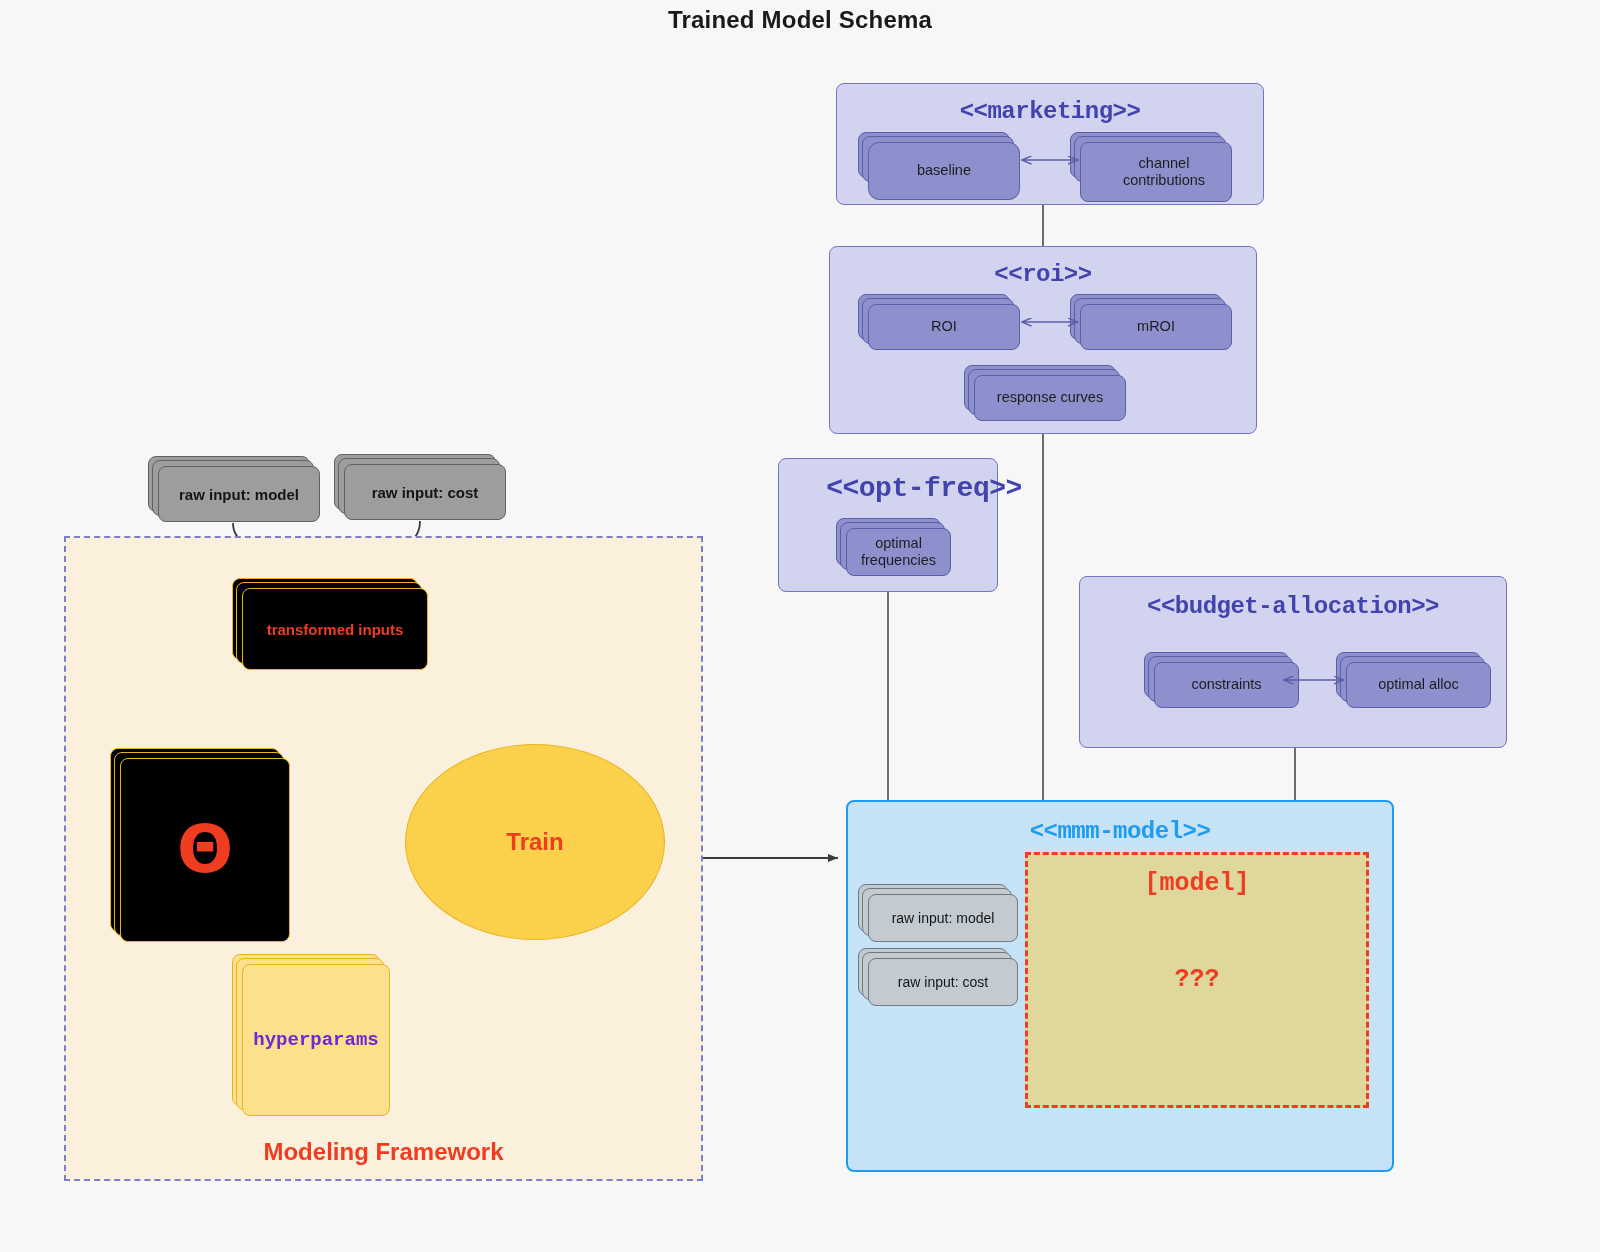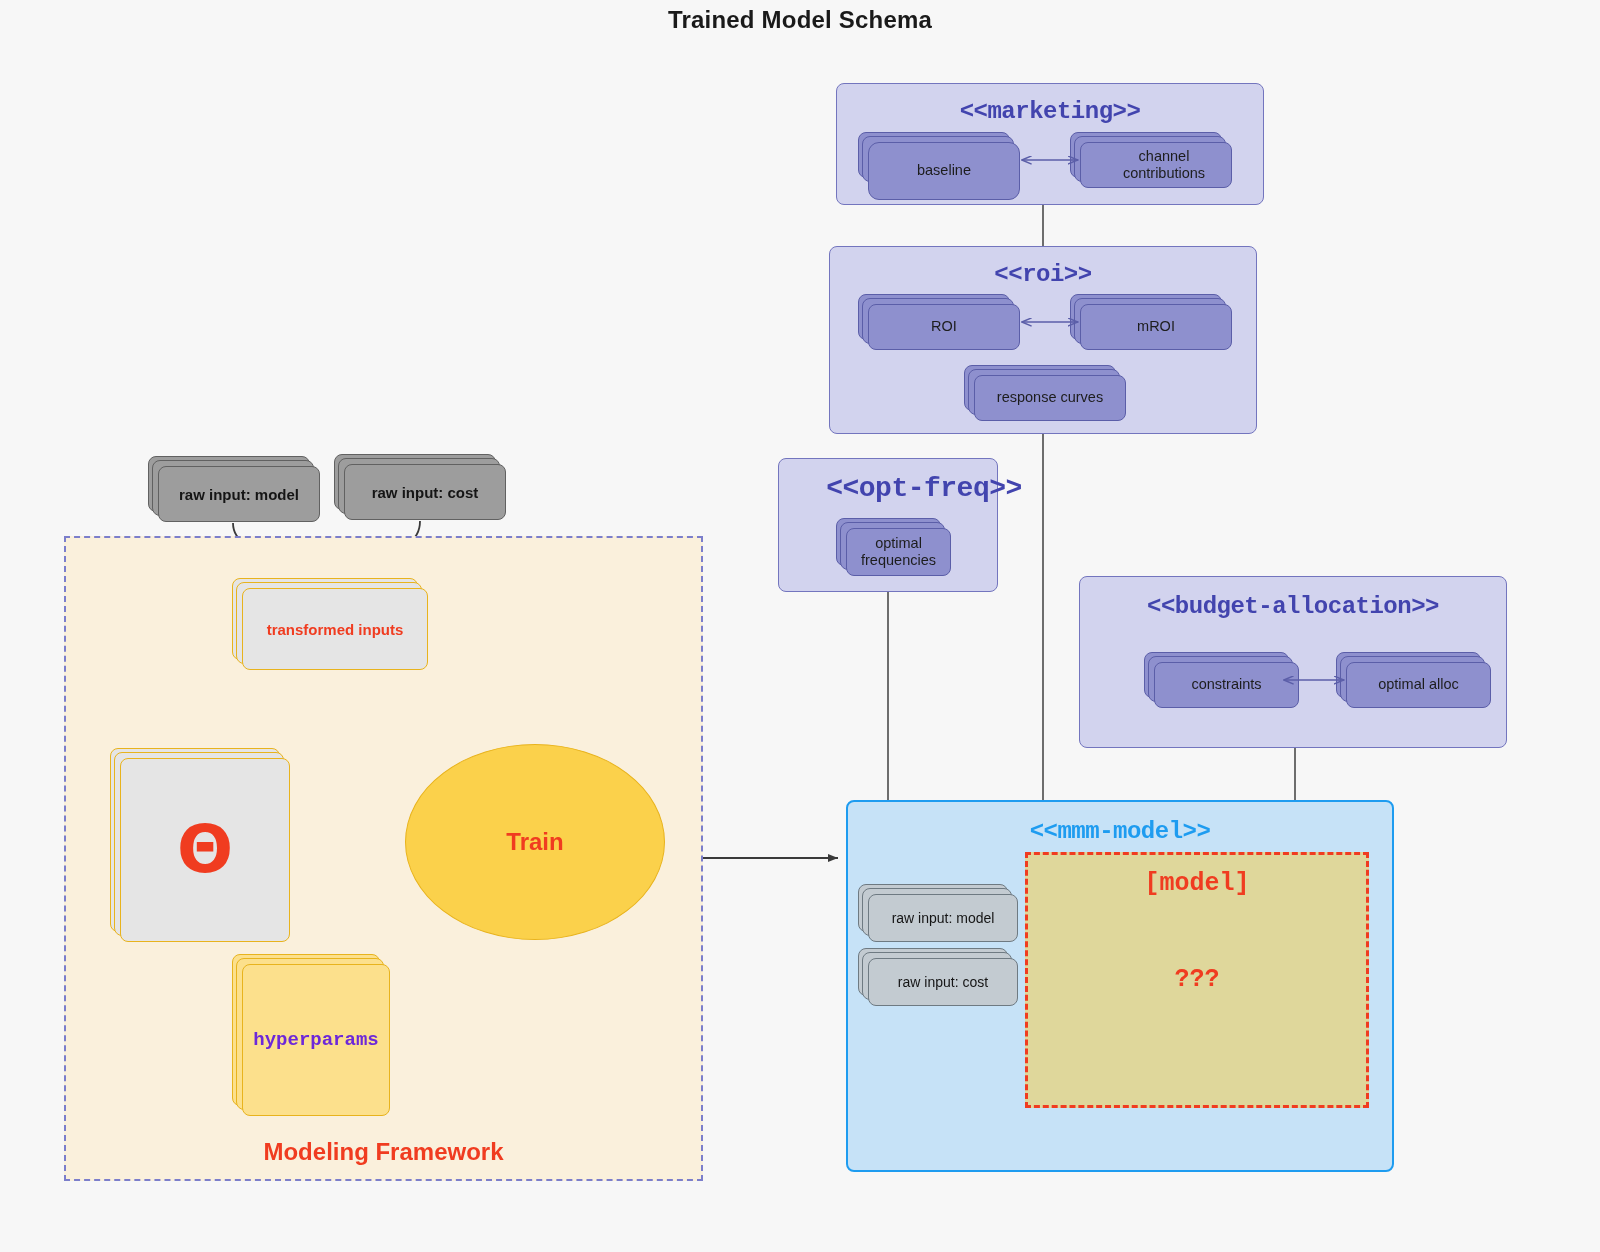--- a/index.html
+++ b/index.html
@@ -42,21 +42,21 @@
   .comp .sheet{background:#8E90CE;border:1.6px solid #5B5EA8;}
   .comp .sheet.front{color:#1d1d1d;font-size:14.5px;line-height:1.18;}
 
   
   .gray .sheet{background:#9D9D9D;border:1.6px solid #616161;}
   .gray .sheet.front{color:#151515;font-weight:bold;font-size:15px;}
   .gray-sm .sheet{background:#C3CBD1;border:1.6px solid #6E7A82;}
   .gray-sm .sheet.front{color:#151515;font-weight:normal;font-size:14px;}
 
   
-  .ycard .sheet{background:#e5e5e5;border:1.8px solid #E8B31D;}
+  .ycard .sheet{background:#000000;border:1.8px solid #E8B31D;}
   .ycard .sheet.front{color:#F03C20;font-weight:bold;font-size:15px;}
   .ycard-pale .sheet{background:#FCE08C;border:1.8px solid #E8B31D;}
   .ycard-pale .sheet.front{color:#6d28d9;font-family:"Liberation Mono",monospace;font-weight:bold;font-size:19px;}
 
   
   .pkg{
     position:absolute;box-sizing:border-box;
     background:#D2D3EE;border:1.6px solid #7375BE;border-radius:8px;
     z-index:10;
   }
@@ -202,21 +202,21 @@
     <div class="pkg-title" style="top:14px;font-size:24px;">&lt;&lt;marketing&gt;&gt;</div>
   </div>
   <div class="card comp" style="left:858px;top:132px;width:162px;height:56px;z-index:20;">
     <div class="sheet back2" style="width:152px;height:46px;"></div>
     <div class="sheet back1" style="width:152px;height:46px;"></div>
     <div class="sheet front" style="width:152px;height:58px;border-radius:11px;">baseline</div>
   </div>
   <div class="card comp" style="left:1070px;top:132px;width:162px;height:56px;z-index:20;">
     <div class="sheet back2" style="width:152px;height:46px;"></div>
     <div class="sheet back1" style="width:152px;height:46px;"></div>
-    <div class="sheet front" style="width:152px;height:46px;padding-left:16px;">channel contributions</div>
+    <div class="sheet front" style="width:152px;height:60px;padding-left:16px;">channel contributions</div>
   </div>
 
   <div class="pkg" style="left:829px;top:246px;width:428px;height:188px;">
     <div class="pkg-title" style="top:14px;font-size:24px;">&lt;&lt;roi&gt;&gt;</div>
   </div>
   <div class="card comp" style="left:858px;top:294px;width:162px;height:56px;z-index:20;">
     <div class="sheet back2" style="width:152px;height:46px;"></div>
     <div class="sheet back1" style="width:152px;height:46px;"></div>
     <div class="sheet front" style="width:152px;height:46px;">ROI</div>
   </div>

